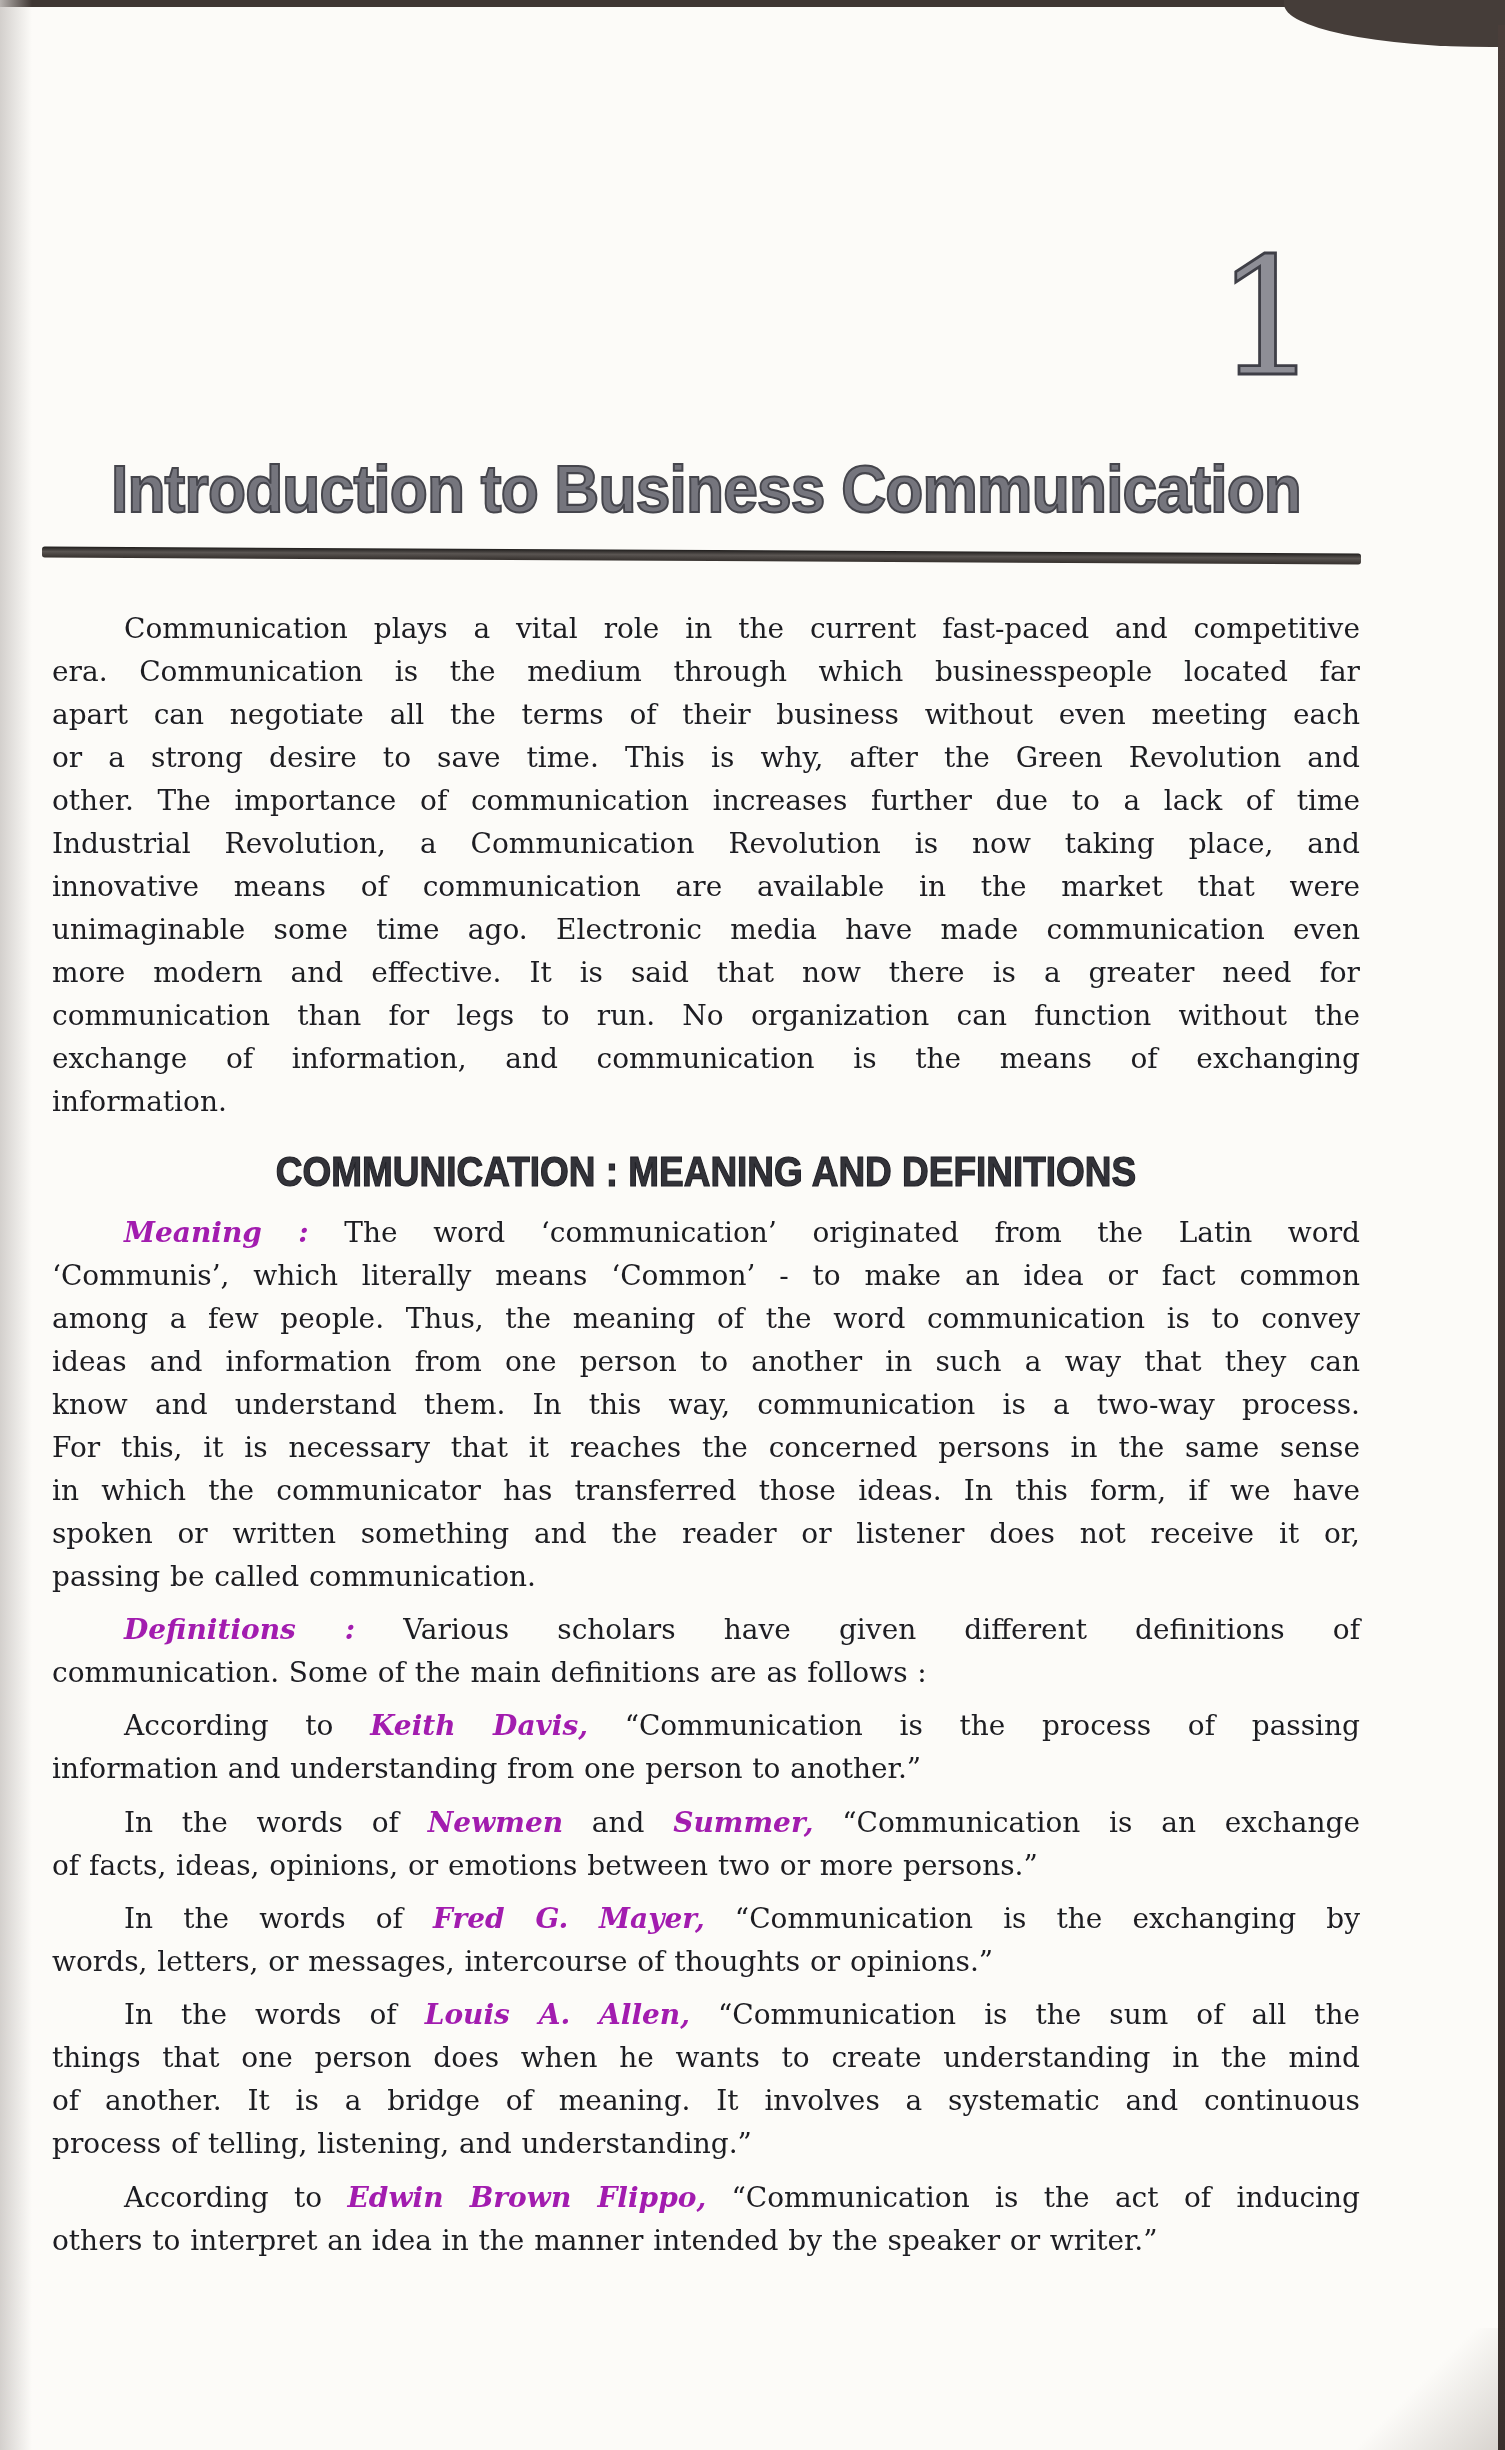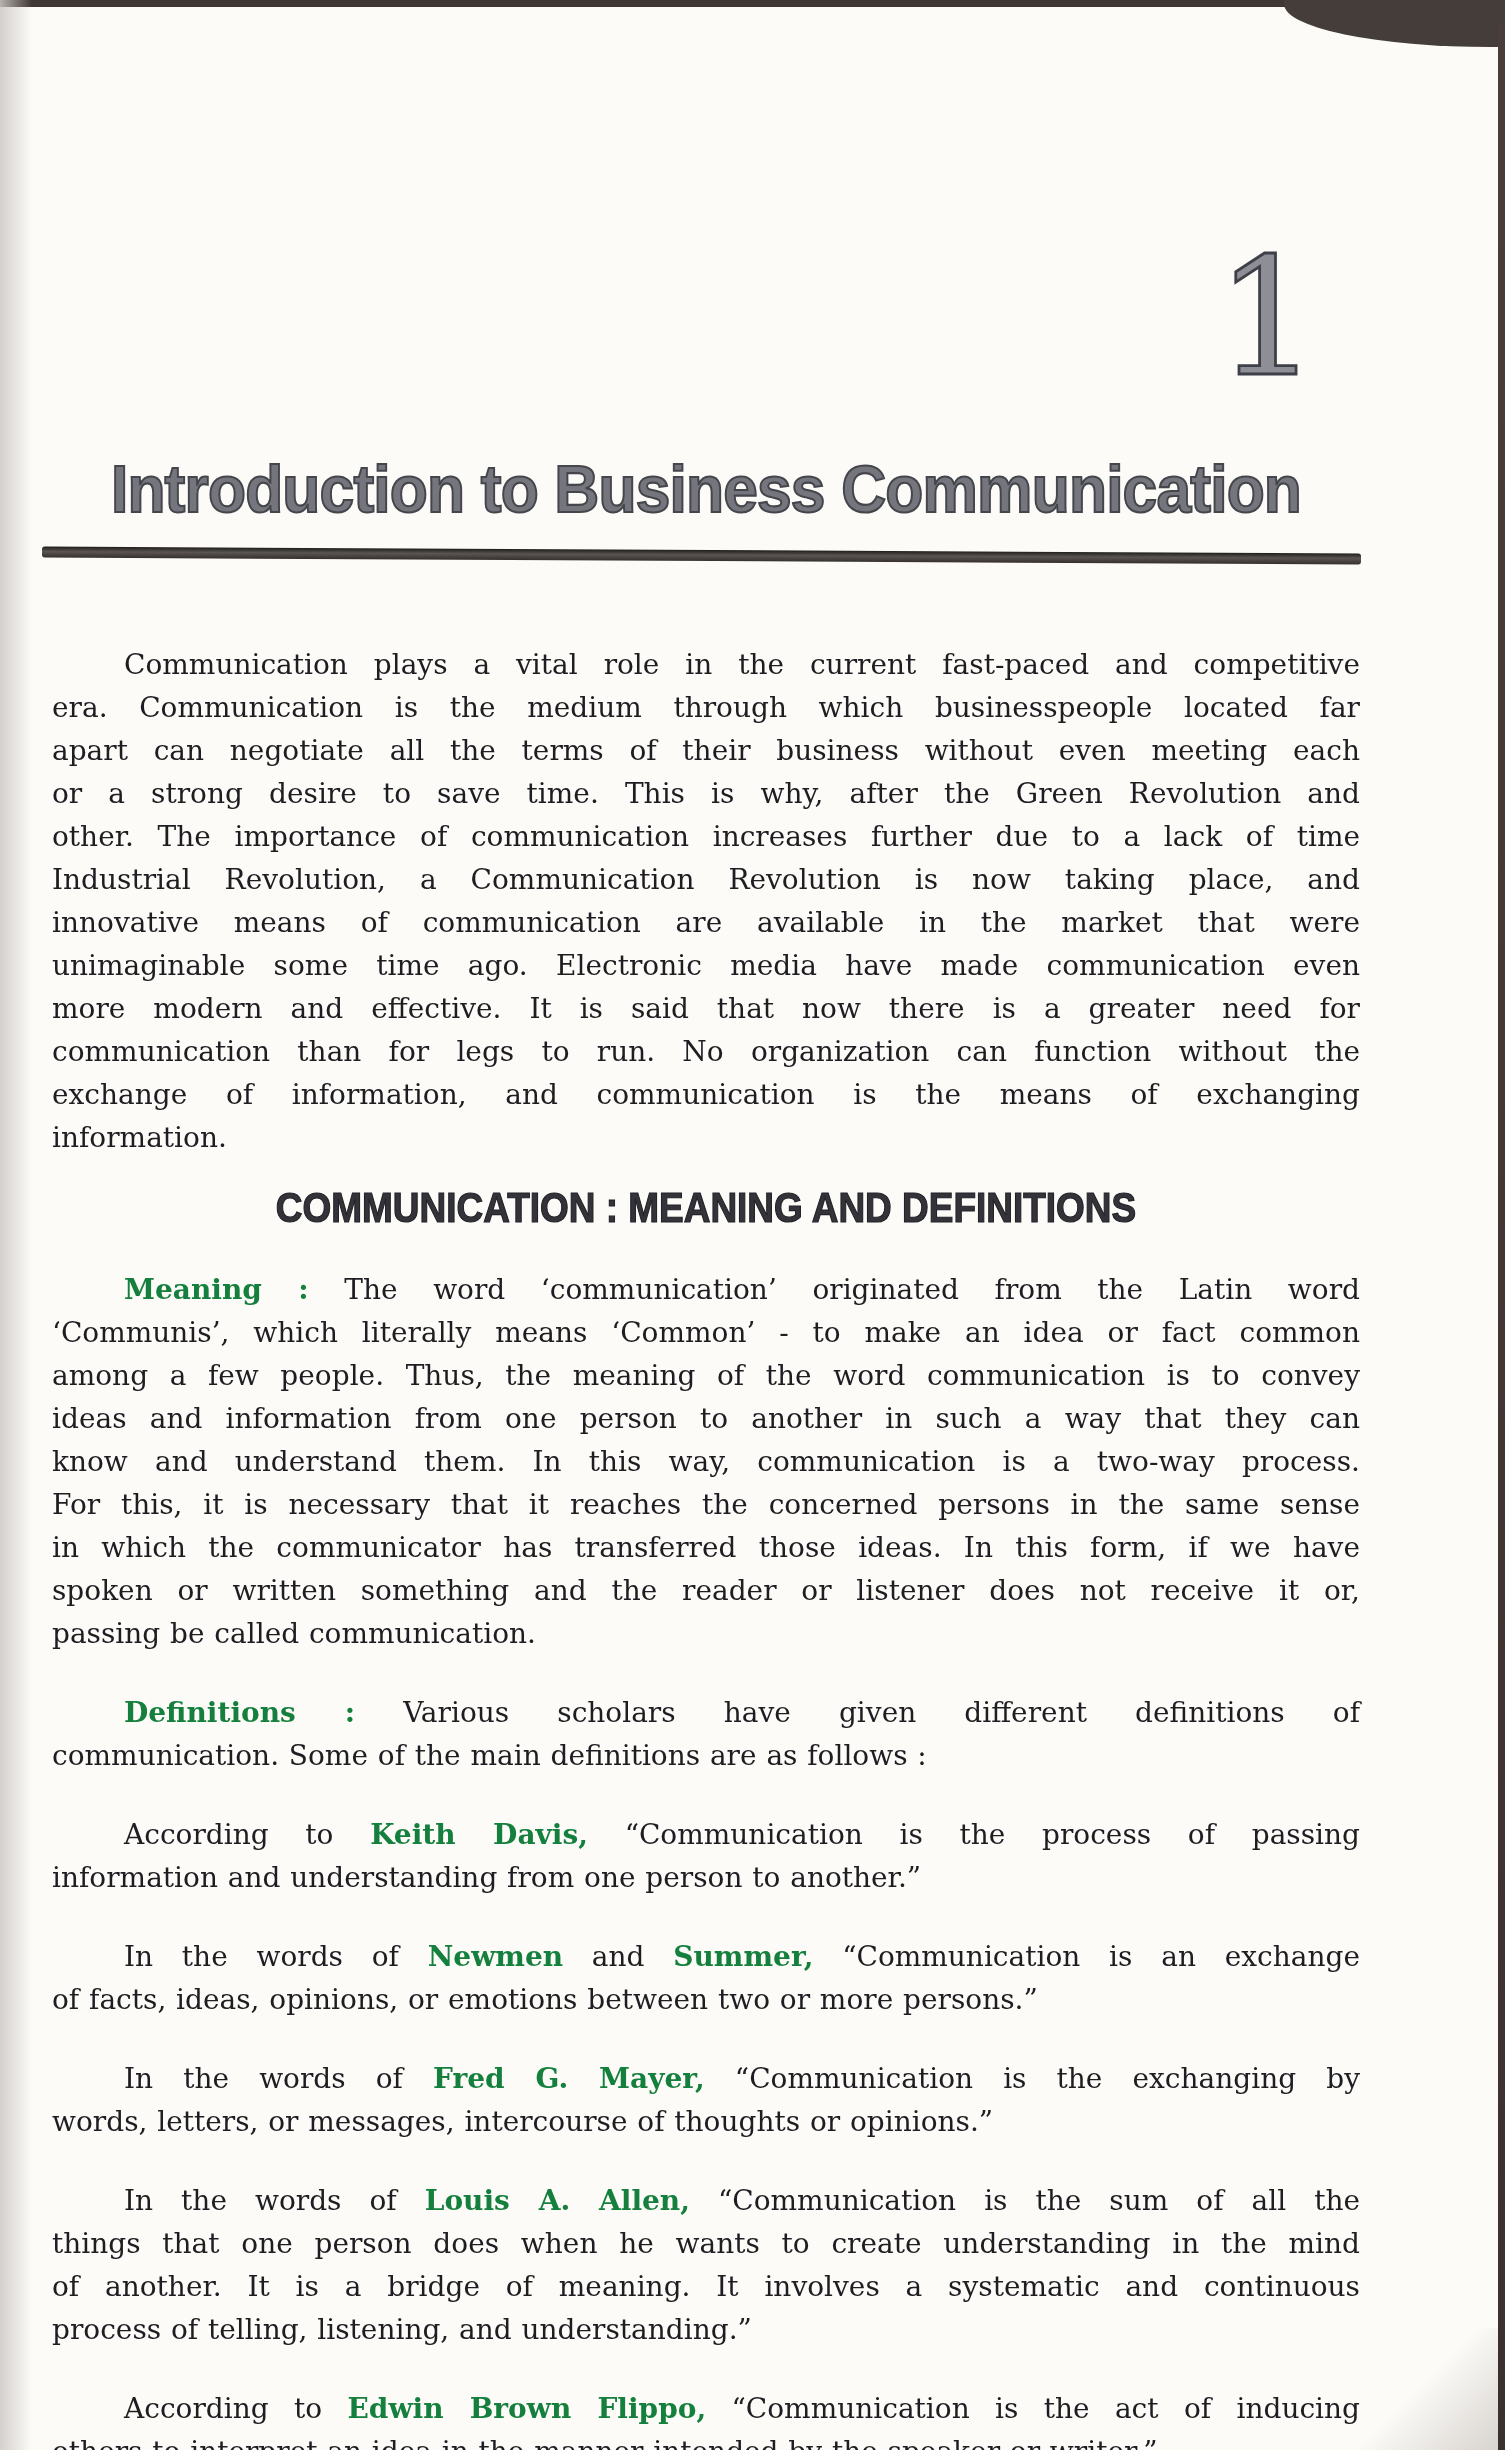--- a/index.html
+++ b/index.html
@@ -44,23 +44,23 @@
   }
   
   .content{position:absolute;top:607px;left:52px;width:1308px;}
   .paragraph{margin:0 0 10.3px 0;}
   .line{
     height:43px;line-height:43px;
     font-size:28px;
     text-align:justify;text-align-last:justify;
     word-spacing:0.9px;
   }
-  .line.first{padding-left:72px;margin-top:36px;}
+  .line.first{padding-left:72px;}
   .line.last{text-align-last:left;}
-  .line .b{font-weight:bold;color:#15803d;}
+  .line .b{font-weight:bold;color:#a21caf;font-style:italic;}
   .section-heading{
     margin:24.5px 0 15px 0;
     text-align:center;
     font-family:"Liberation Sans","DejaVu Sans",sans-serif;
     font-weight:bold;font-size:42px;line-height:1.15;
     transform:scaleX(.88);transform-origin:center;
     color:#333339;
     -webkit-text-stroke:1.2px #222228;
     white-space:nowrap;
   }

